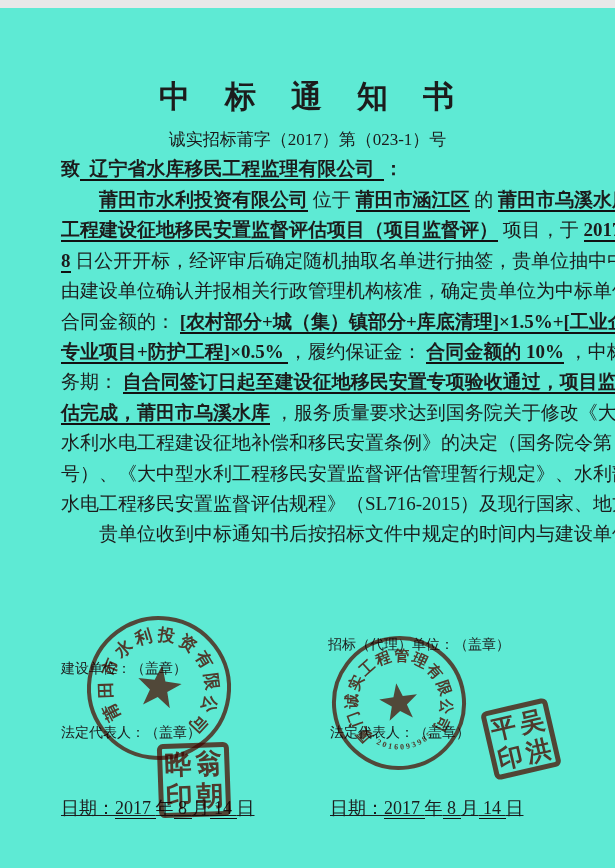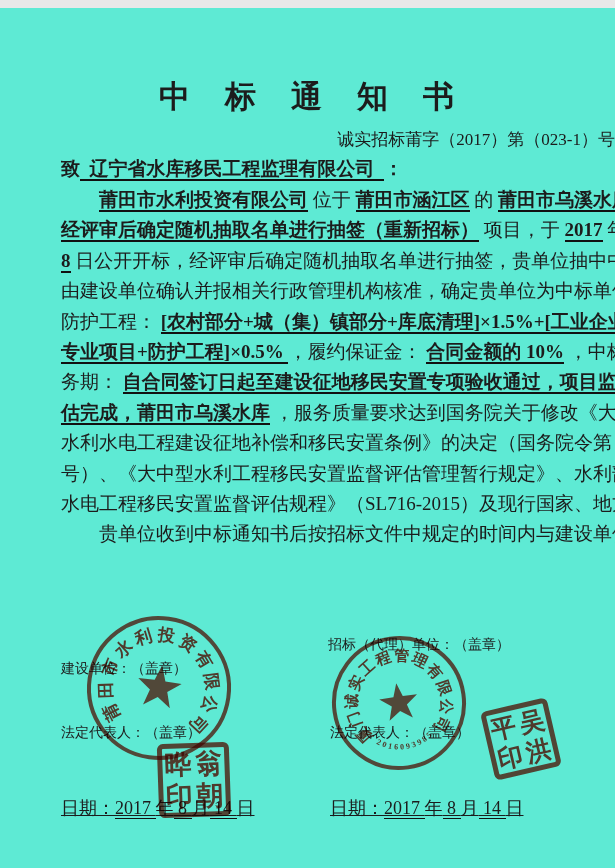--- a/index.html
+++ b/index.html
@@ -6,21 +6,21 @@
   .page{
     position:relative;width:615px;height:868px;background:#5eead4;
     font-family:"Liberation Serif","DejaVu Serif",serif;color:#1c1c1c;
     overflow:hidden;margin:8px auto;
   }
   .title{
     position:absolute;left:0;top:68px;width:100%;text-align:center;
     font-size:31px;font-weight:700;letter-spacing:2px;
   }
   .docnum{
-    position:absolute;left:0;top:120px;width:100%;text-align:right;
+    position:absolute;left:0;top:120px;width:100%;text-align:center;
     font-size:17px;
   }
   .to-line{
     position:absolute;left:61px;top:148px;width:500px;
     font-size:19px;white-space:pre;font-weight:700;
   }
   .body-block{position:absolute;left:61px;top:177px;width:496px;}
   .bline{
     height:30.4px;line-height:30.4px;font-size:19px;white-space:pre;
   }
@@ -51,24 +51,24 @@
 
 <div class="page">
 
   <div class="title">中　标　通　知　书</div>
   <div class="docnum">诚实招标莆字（2017）第（023-1）号</div>
 
   <div class="to-line"><span class="">致</span><span class="seg-u seg-b">  辽宁省水库移民工程监理有限公司  </span><span class="">：</span></div>
 
   <div class="body-block">
       <div class="bline ind"><span class="seg-u seg-b">莆田市水利投资有限公司</span><span class=""> 位于 </span><span class="seg-u seg-b">莆田市涵江区</span><span class=""> 的 </span><span class="seg-u seg-b">莆田市乌溪水库</span></div>
-      <div class="bline"><span class="seg-u seg-b">经评审后确定随机抽取名单进行抽签（重新招标）</span><span class=""> 项目，于 </span><span class="seg-u seg-b">2017</span><span class=""> 年 </span></div>
+      <div class="bline"><span class="seg-u seg-b">工程建设征地移民安置监督评估项目（项目监督评）</span><span class=""> 项目，于 </span><span class="seg-u seg-b">2017</span><span class=""> 年 </span></div>
       <div class="bline"><span class="seg-u seg-b">8</span><span class=""> 日公开开标，经评审后确定随机抽取名单进行抽签，贵单位抽中中标，</span></div>
       <div class="bline"><span class="">由建设单位确认并报相关行政管理机构核准，确定贵单位为中标单位，</span></div>
-      <div class="bline"><span class="">防护工程： </span><span class="seg-u seg-b">[农村部分+城（集）镇部分+库底清理]×1.5%+[工业企业+</span></div>
+      <div class="bline"><span class="">合同金额的： </span><span class="seg-u seg-b">[农村部分+城（集）镇部分+库底清理]×1.5%+[工业企业+</span></div>
       <div class="bline"><span class="seg-u seg-b">专业项目+防护工程]×0.5% </span><span class="">，履约保证金： </span><span class="seg-u seg-b">合同金额的 10%</span><span class=""> ，中标服</span></div>
       <div class="bline"><span class="">务期： </span><span class="seg-u seg-b">自合同签订日起至建设征地移民安置专项验收通过，项目监督评</span></div>
       <div class="bline"><span class="seg-u seg-b">估完成，莆田市乌溪水库</span><span class=""> ，服务质量要求达到国务院关于修改《大中型</span></div>
       <div class="bline"><span class="">水利水电工程建设征地补偿和移民安置条例》的决定（国务院令第 679</span></div>
       <div class="bline"><span class="">号）、《大中型水利工程移民安置监督评估管理暂行规定》、水利部《水利</span></div>
       <div class="bline"><span class="">水电工程移民安置监督评估规程》（SL716-2015）及现行国家、地方、行</span></div>
       <div class="bline ind"><span class="">贵单位收到中标通知书后按招标文件中规定的时间内与建设单位签</span></div>
     </div>
 
   <div class="sig-label" style="left:61px;top:652px;">建设单位：（盖章）</div>

